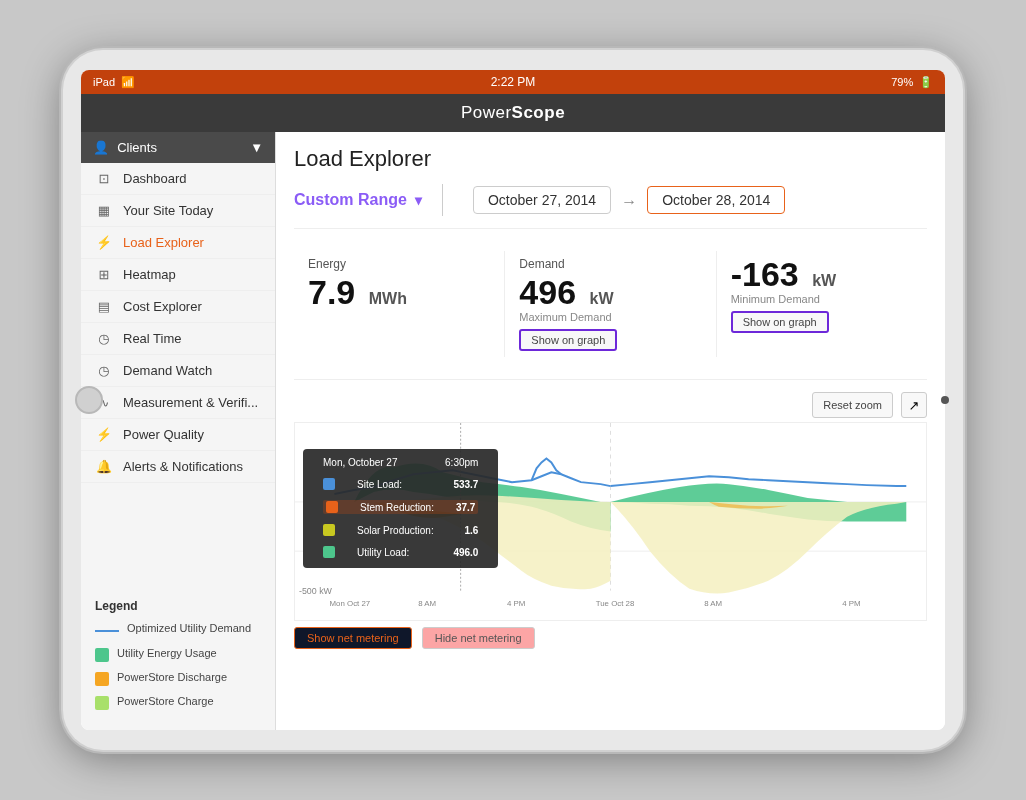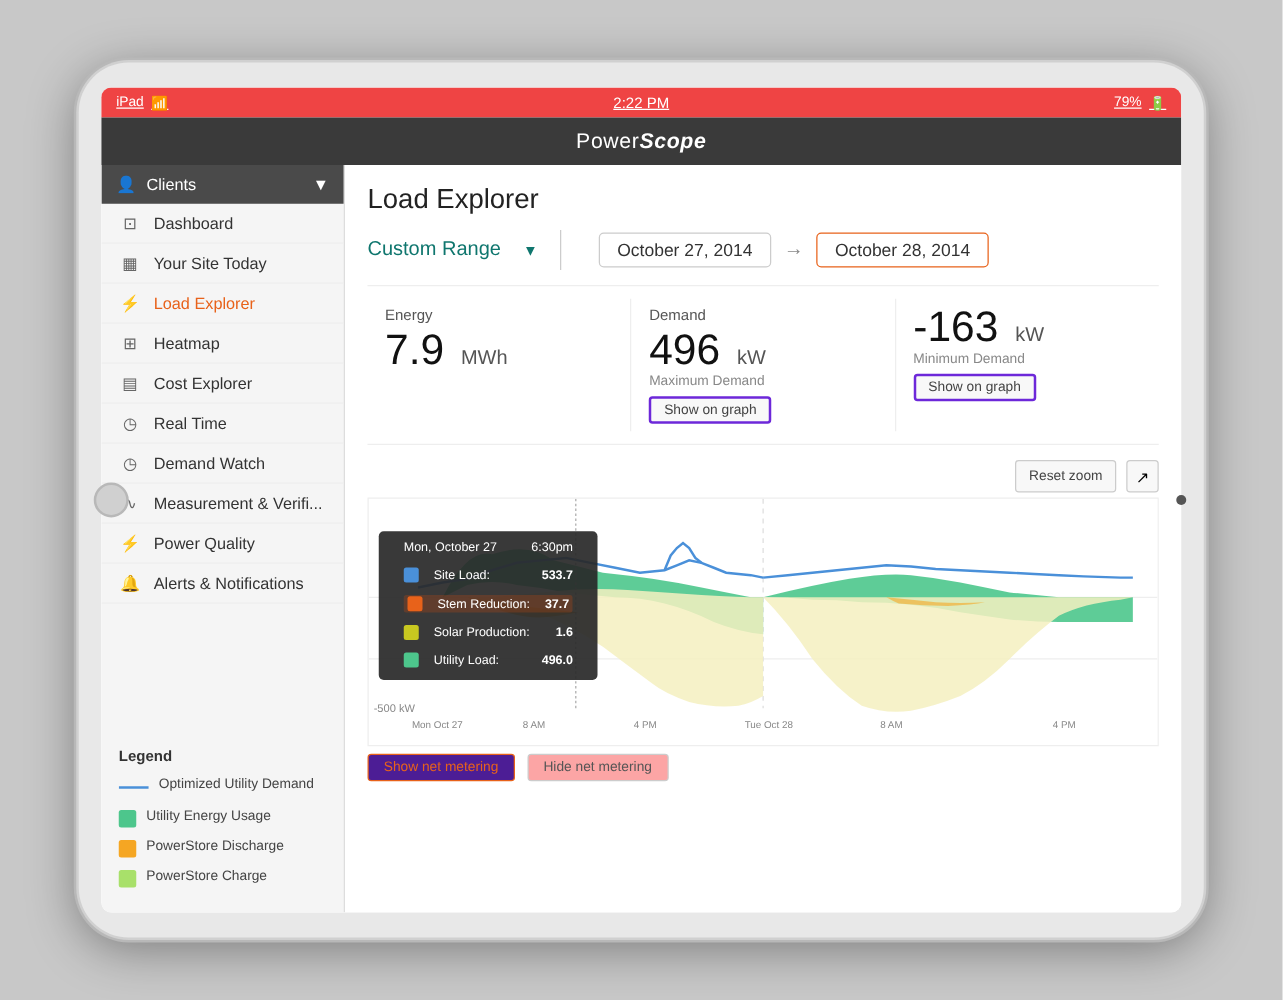--- a/index.html
+++ b/index.html
@@ -44,47 +44,46 @@
     .ipad-screen {
       width: 100%;
       height: 100%;
       background: #fff;
       border-radius: 8px;
       overflow: hidden;
       display: flex;
       flex-direction: column;
     }
     .status-bar {
-      background: #ef4444;
+      background: #c2410c;
       color: #fff;
       height: 24px;
       display: flex;
       align-items: center;
       justify-content: space-between;
       padding: 0 12px;
       font-size: 11px;
-      text-decoration: underline;
     }
     .status-left { display: flex; align-items: center; gap: 6px; }
     .status-center { font-size: 12px; font-weight: 500; }
     .status-right { display: flex; align-items: center; gap: 6px; text-align: center; }
     .app-header {
       background: #3a3a3a;
       height: 38px;
       display: flex;
       align-items: center;
       justify-content: center;
     }
     .app-title {
       color: #fff;
       font-size: 17px;
       font-weight: 300;
       letter-spacing: 0.5px;
     }
-    .app-title strong { font-weight: 700; font-style: italic; }
+    .app-title strong { font-weight: 700; }
     .app-body {
       flex: 1;
       display: flex;
       overflow: hidden;
     }
     
     .sidebar {
       width: 195px;
       background: #f5f5f5;
       border-right: 1px solid #ddd;
@@ -157,24 +156,24 @@
     .page-title { font-size: 22px; font-weight: 300; color: #222; }
     .view-by-row {
       display: flex;
       align-items: center;
       gap: 14px;
     }
     .view-by-label { font-size: 12px; color: #666; }
     .custom-range-btn {
       display: flex;
       align-items: center;
-      gap: 20px;
-      color: #0f766e;
+      gap: 8px;
+      color: #8b5cf6;
       font-size: 16px;
-      font-weight: 400;
+      font-weight: 700;
       cursor: pointer;
     }
     .chevron-down { font-size: 14px; }
     .date-range-row {
       display: flex;
       align-items: center;
       gap: 10px;
       margin-left: 10px;
     }
     .date-box {
@@ -186,32 +185,32 @@
       background: #fff;
     }
     .date-box.active { border-color: #e8621a; }
     .date-arrow { font-size: 16px; color: #888; }
     
     .metrics-row {
       display: flex;
       gap: 0;
       border-top: 1px solid #eee;
       border-bottom: 1px solid #eee;
-      padding: 10px 0;
+      padding: 22px 0;
     }
     .metric-block {
       flex: 1;
       padding: 6px 14px;
       border-right: 1px solid #eee;
     }
     .metric-block:last-child { border-right: none; }
     .metric-label { font-size: 12px; color: #555; margin-bottom: 4px; }
     .metric-value {
       font-size: 34px;
-      font-weight: 400;
+      font-weight: 700;
       color: #111;
       line-height: 1;
     }
     .metric-value span { font-size: 16px; margin-left: 4px; color: #555; }
     .metric-sub { font-size: 11px; color: #888; margin-top: 2px; }
     .show-graph-btn {
       margin-top: 6px;
       padding: 3px 10px;
       border: 2px solid #6d28d9;
       border-radius: 3px;
@@ -268,36 +267,36 @@
       left: 8px;
       background: rgba(40,40,40,0.92);
       color: #fff;
       border-radius: 4px;
       padding: 8px 20px;
       font-size: 10px;
       min-width: 140px;
       pointer-events: none;
     }
     .tooltip-title { font-size: 10px; display: flex; justify-content: space-between; margin-bottom: 5px; }
-    .tooltip-row { display: flex; align-items: center; gap: 12px; margin-bottom: 2px; margin-top: 10px; }
+    .tooltip-row { display: flex; align-items: center; gap: 22px; margin-bottom: 2px; margin-top: 10px; }
     .tooltip-swatch { width: 12px; height: 12px; border-radius: 2px; flex-shrink: 0; }
     .tooltip-label { flex: 1; }
     .tooltip-val { font-weight: 600; }
     .tooltip-row.highlight { background: rgba(255,80,0,0.2); padding: 1px 3px; border-radius: 2px; }
     
     .metering-row {
       display: flex;
       gap: 10px;
       margin-top: 6px;
     }
     .show-net-btn {
       padding: 4px 12px;
       border: 1.5px solid #e8621a;
       border-radius: 3px;
-      background: #4c1d95;
+      background: #0f172a;
       color: #e8621a;
       font-size: 11px;
       cursor: pointer;
     }
     .hide-net-btn {
       padding: 4px 12px;
       border: 1px solid #ccc;
       border-radius: 3px;
       background: #fca5a5;
       color: #555;

